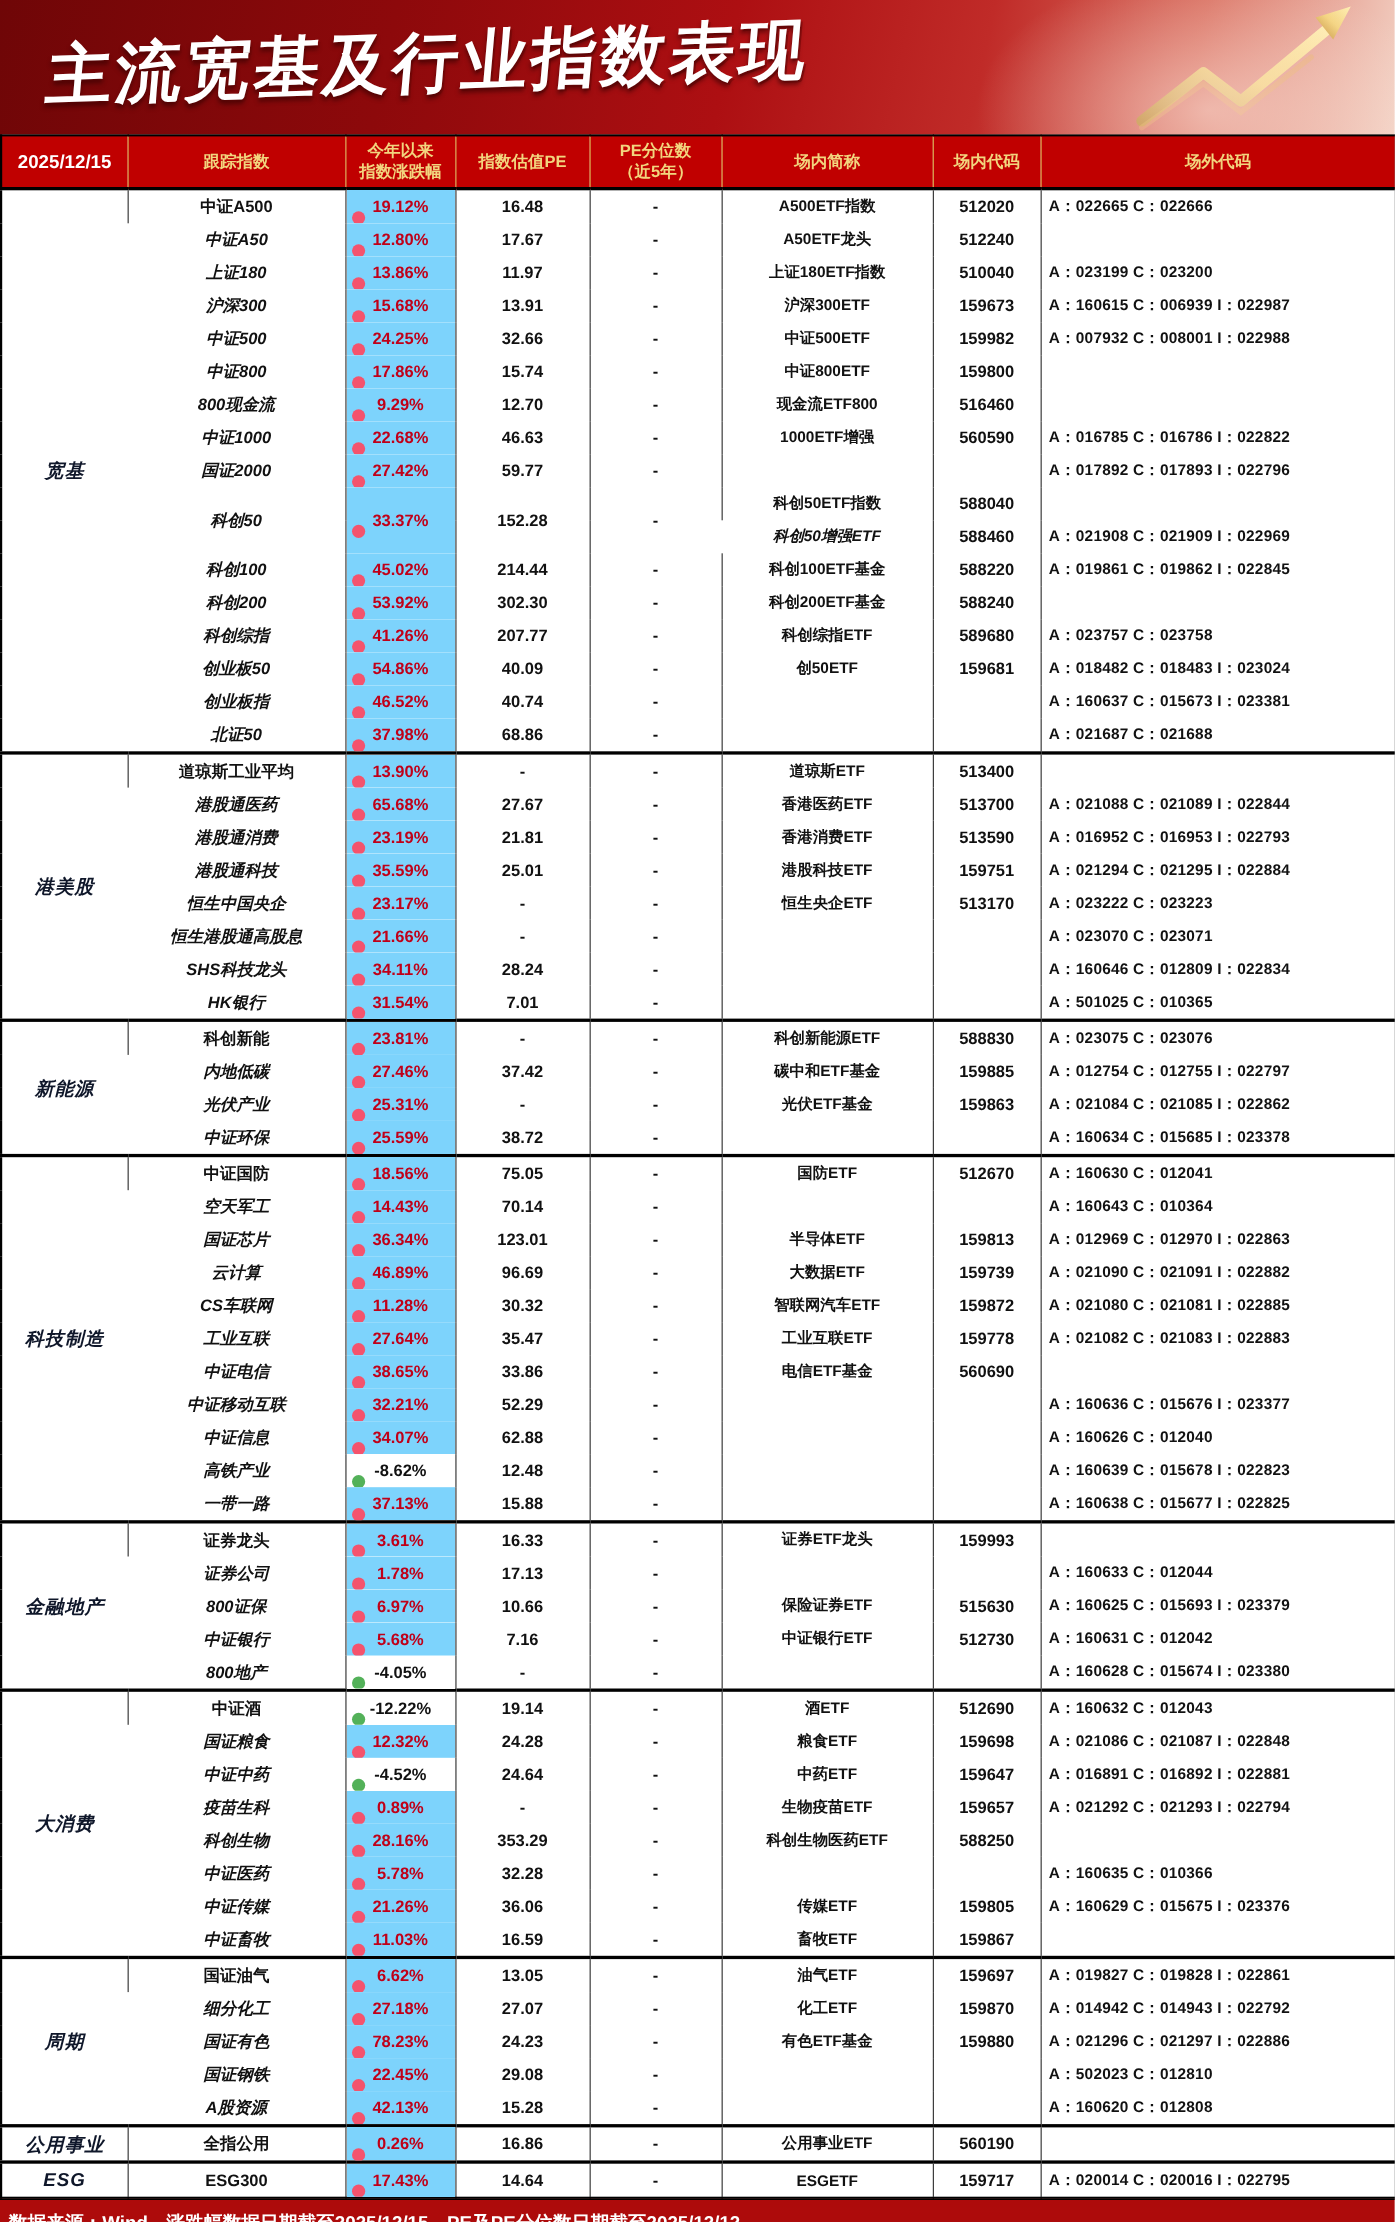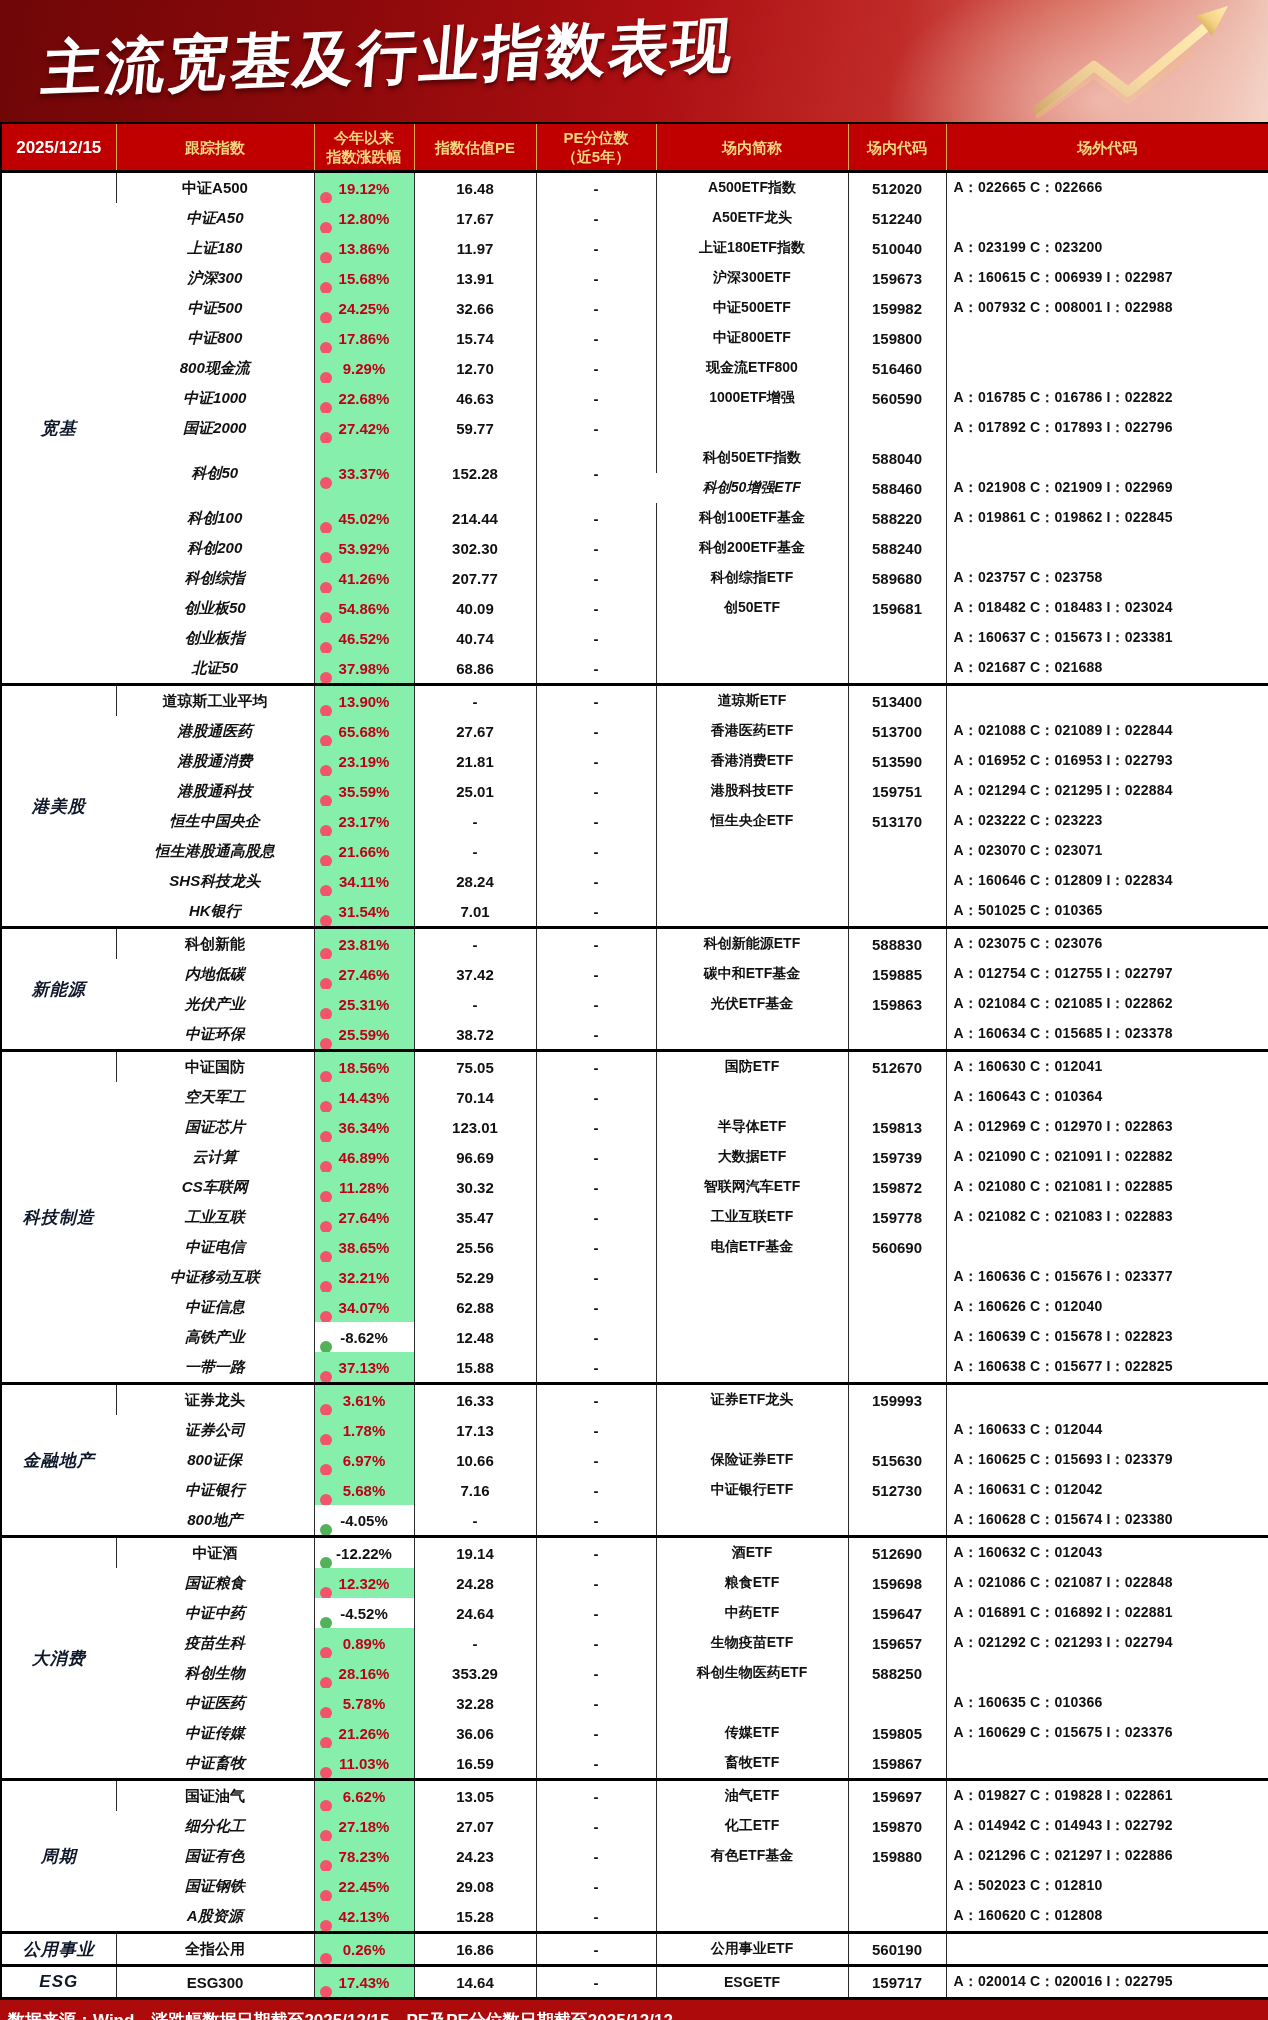--- a/index.html
+++ b/index.html
@@ -22,21 +22,21 @@
     white-space:pre-line;line-height:19px;border-left:1px solid #d9a94e;border-bottom:2px solid #000;
     vertical-align:middle;text-align:center;padding:0;}
   thead th:first-child{border-left:none;color:#ffffff;font-size:17px;}
   tbody td{border-left:1px solid #2a2a2a;height:30px;padding:0;text-align:center;vertical-align:middle;
     font-weight:bold;color:#111;font-size:15px;overflow:hidden;}
   tbody td:first-child{border-left:none;font-style:italic;}
   tr.sec-start td{border-top:3px solid #000;}
   td.cat{color:#0f172a;font-size:17px;letter-spacing:1px;}
   td.name{font-size:15px;margin-top:19px;}
   td.ytd{position:relative;font-size:15px;}
-  td.ytd.pos{background:#86efac;color:#c00018;}
+  td.ytd.pos{background:#7dd3fc;color:#c00018;}
   td.ytd.neg{background:#ffffff;color:#111;margin-top:37px;}
   .dot{position:absolute;left:5px;top:calc(50% + 4px);width:12px;height:12px;border-radius:50%;}
   td.ytd.pos .dot{background:#f4536d;}
   td.ytd.neg .dot{background:#53b159;}
   td.short{font-size:14px;}
   td.code{font-size:15px;}
   td.otc{text-align:left;padding-left:7px;font-size:14px;letter-spacing:.2px;white-space:nowrap;}
 
   
   .footer{height:44px;background:#ad0b0b;border-top:1px solid #000;color:#fff;font-weight:bold;
@@ -403,21 +403,21 @@
           <td class="ytd pos"><span class="dot"></span><span class="pct">27.64%</span></td>
           <td class="pe">35.47</td>
           <td class="pct-tile">-</td>
           <td class="short">工业互联ETF</td>
           <td class="code">159778</td>
           <td class="otc">A：021082  C：021083  I：022883</td>
         </tr>
         <tr>
           <td class="name">中证电信</td>
           <td class="ytd pos"><span class="dot"></span><span class="pct">38.65%</span></td>
-          <td class="pe">25.56</td>
+          <td class="pe">33.86</td>
           <td class="pct-tile">-</td>
           <td class="short">电信ETF基金</td>
           <td class="code">560690</td>
           <td class="otc"></td>
         </tr>
         <tr>
           <td class="name">中证移动互联</td>
           <td class="ytd pos"><span class="dot"></span><span class="pct">32.21%</span></td>
           <td class="pe">52.29</td>
           <td class="pct-tile">-</td>

